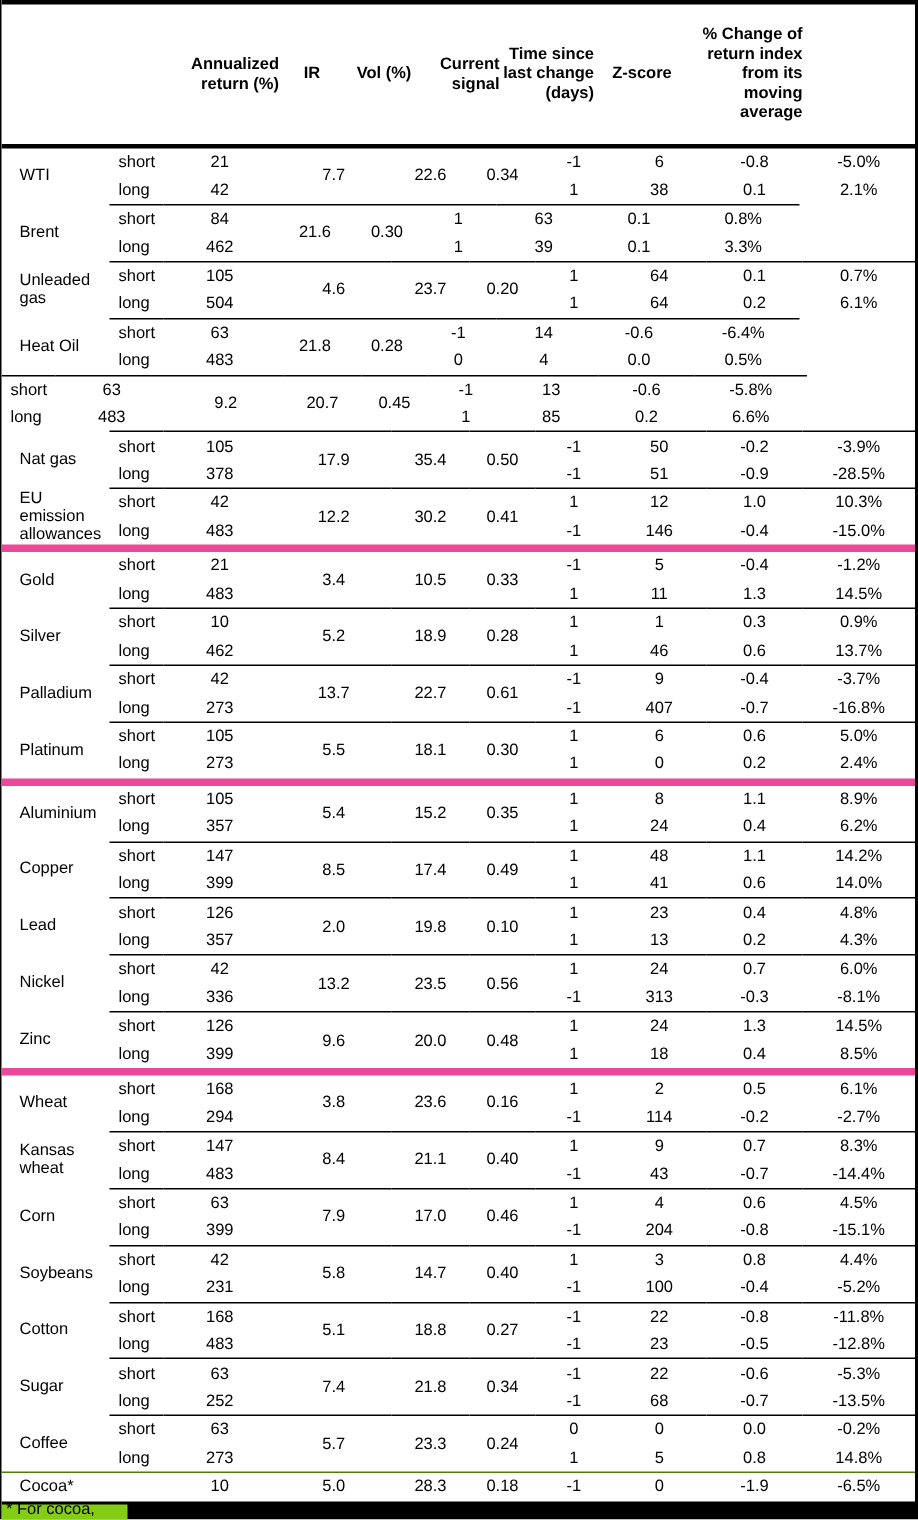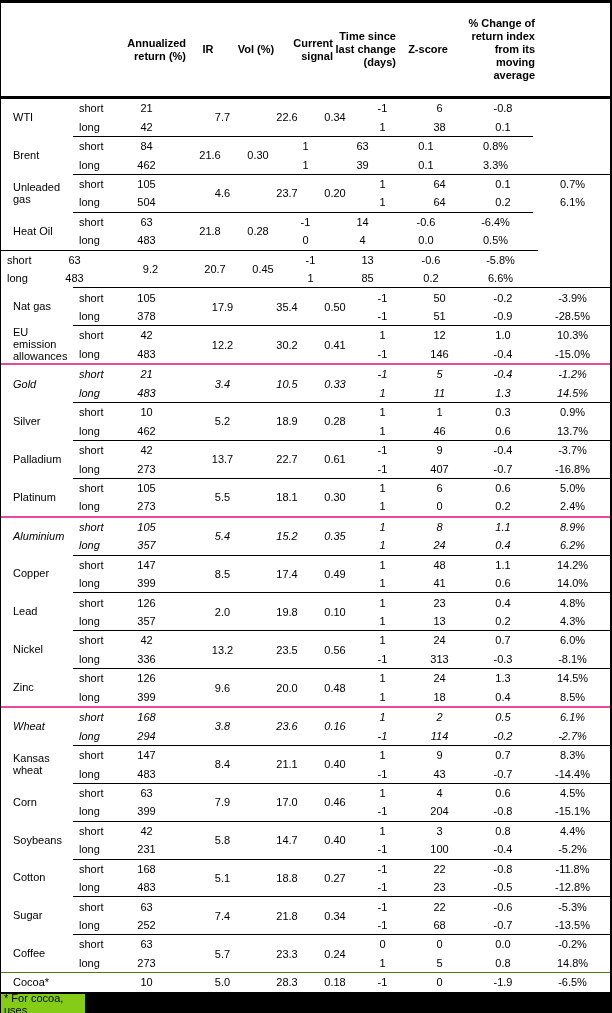--- a/index.html
+++ b/index.html
@@ -19,21 +19,21 @@
   .w-z{width:64px;} .w-pct{width:75px;}
   .body{flex:1;display:flex;flex-direction:column;}
   .group{display:flex;align-items:stretch;}
   .group .name{display:flex;align-items:center;padding-left:12px;font-size:11px;line-height:12px;}
   .col{display:flex;flex-direction:column;}
   .col.merged{justify-content:center;}
   .cell,.mcell{font-size:11px;display:flex;align-items:center;justify-content:center;}
   .cell{height:18.45px;}
   .cell.left{justify-content:flex-start;padding-left:6px;}
   .group.thin > .col{border-top:1px solid #000;}
-  .group.section{border-top:2px solid #ec4899;font-style:italic;}
+  .group.section{border-top:5px solid #ec4899;}
   .group.full{border-top:1px solid #4d7c0f;justify-content:flex-end;}
   .footer{height:21px;background:#000;position:relative;flex-shrink:0;}
   .foot-note{position:absolute;left:0;top:2px;bottom:0;width:84px;background:#84cc16;
     display:flex;align-items:center;padding-left:3px;box-sizing:border-box;font-size:11px;}
 </style>
 </head>
 <body>
 
 <div class="page">
   <div class="top-rule"></div>
@@ -75,20 +75,24 @@
           <div class="cell">1</div>
         </div>
         <div class="col w-days">
           <div class="cell">6</div>
           <div class="cell">38</div>
         </div>
         <div class="col w-z">
           <div class="cell">-0.8</div>
           <div class="cell">0.1</div>
         </div>
+        <div class="col w-pct">
+          <div class="cell">-5.0%</div>
+          <div class="cell">2.1%</div>
+        </div>
       </div>
       <div class="group thin">
         <div class="c w-name name">Brent</div>
         <div class="col w-leg">
           <div class="cell left">short</div>
           <div class="cell left">long</div>
         </div>
         <div class="col w-lb">
           <div class="cell">84</div>
           <div class="cell">462</div>

